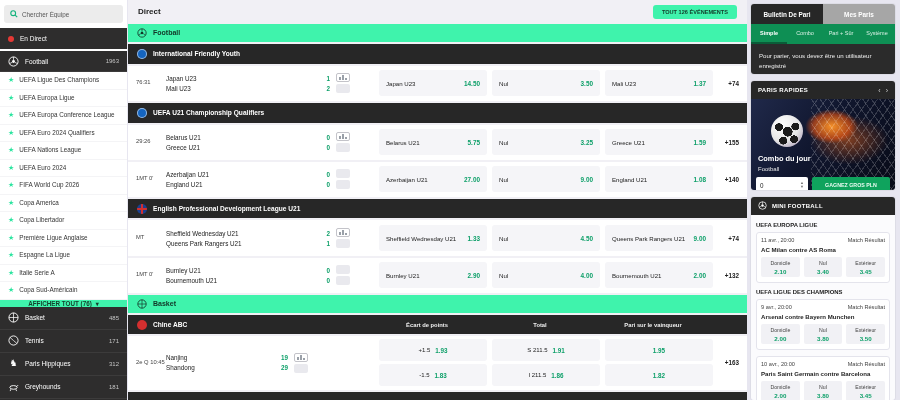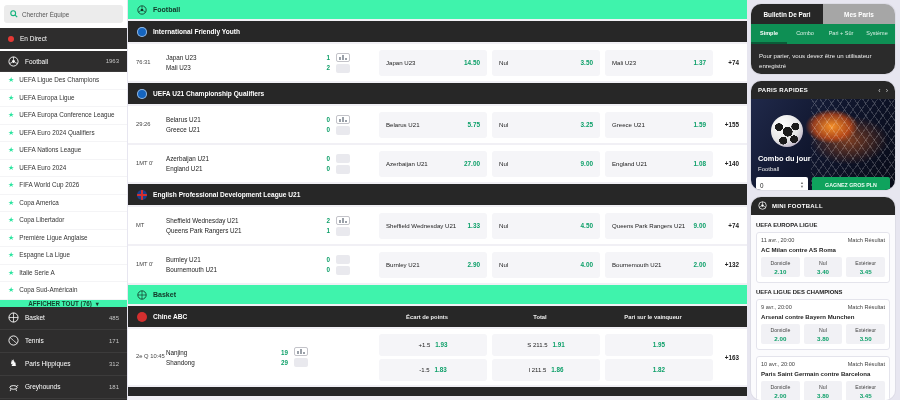--- a/index.html
+++ b/index.html
@@ -60,21 +60,21 @@
   .bh-sp { width:26px; }
   .basket-row { height:56px; }
   .bcol { width:108px; display:flex; flex-direction:column; gap:3px; }
   .bbox { height:22px; background:#f5f5f8; border-radius:3px; display:flex; align-items:center; justify-content:center; gap:5px; cursor:pointer; }
   .bl { font-size:6px; color:#222; }
   .bv { font-size:6.3px; font-weight:bold; color:#0c9f68; }
   .cut-bar { height:9px; background:#272727; margin-top:0; }
 
   
   .right { width:152px; flex:none; padding:4px 5px 0 3px; display:flex; flex-direction:column; gap:7px; overflow:hidden; }
-  .card { border-radius:10px; overflow:hidden; box-shadow:0 0 0 1px rgba(0,0,0,.04); }
+  .card { border-radius:3px; overflow:hidden; box-shadow:0 0 0 1px rgba(0,0,0,.04); }
   .bs-tabs { display:flex; }
   .bs-tab { flex:1; height:20px; display:flex; align-items:center; justify-content:center; font-size:6.4px; font-weight:bold; color:#fff; cursor:pointer; }
   .bs-tab.active { background:#272727; }
   .bs-tab.inactive { background:#a6a6a6; }
   .bs-subtabs { display:flex; background:#0e8f54; height:20px; }
   .bs-subtab { flex:1; display:flex; align-items:center; justify-content:center; font-size:5.5px; color:#d8f0e4; cursor:pointer; border-bottom:2px solid transparent; }
   .bs-subtab.active { color:#fff; font-weight:bold; border-bottom:2px solid #0a5c38; }
   .bs-msg { background:#2b2b2b; color:#efefef; font-size:6.1px; line-height:1.6; padding:7px 8px 9px; }
   .qb-head { background:#272727; height:18px; display:flex; align-items:center; justify-content:space-between; padding:0 7px; }
   .qb-title { color:#fff; font-weight:bold; font-size:6px; letter-spacing:.3px; }
@@ -234,20 +234,24 @@
       <span class="count">181</span>
     </div>
     <div class="dark-item sport">
       
       
       
     </div>
   </aside>
 
   <main class="main">
+    <div class="main-head">
+      <span class="main-title">Direct</span>
+      <button class="events-btn">TOUT 126 ÉVÉNEMENTS</button>
+    </div>
 
     <div class="sport-head">
       <svg width="10" height="10" viewBox="0 0 12 12">
           <circle cx="6" cy="6" r="5" fill="none" stroke="#123527" stroke-width="1"></circle>
           <circle cx="6" cy="6" r="1.6" fill="#123527"></circle>
           <line x1="6" y1="1" x2="6" y2="4.4" stroke="#123527" stroke-width=".8"></line>
           <line x1="1.5" y1="8.5" x2="4.6" y2="6.8" stroke="#123527" stroke-width=".8"></line>
           <line x1="10.5" y1="8.5" x2="7.4" y2="6.8" stroke="#123527" stroke-width=".8"></line>
         </svg>
       <span>Football</span>

